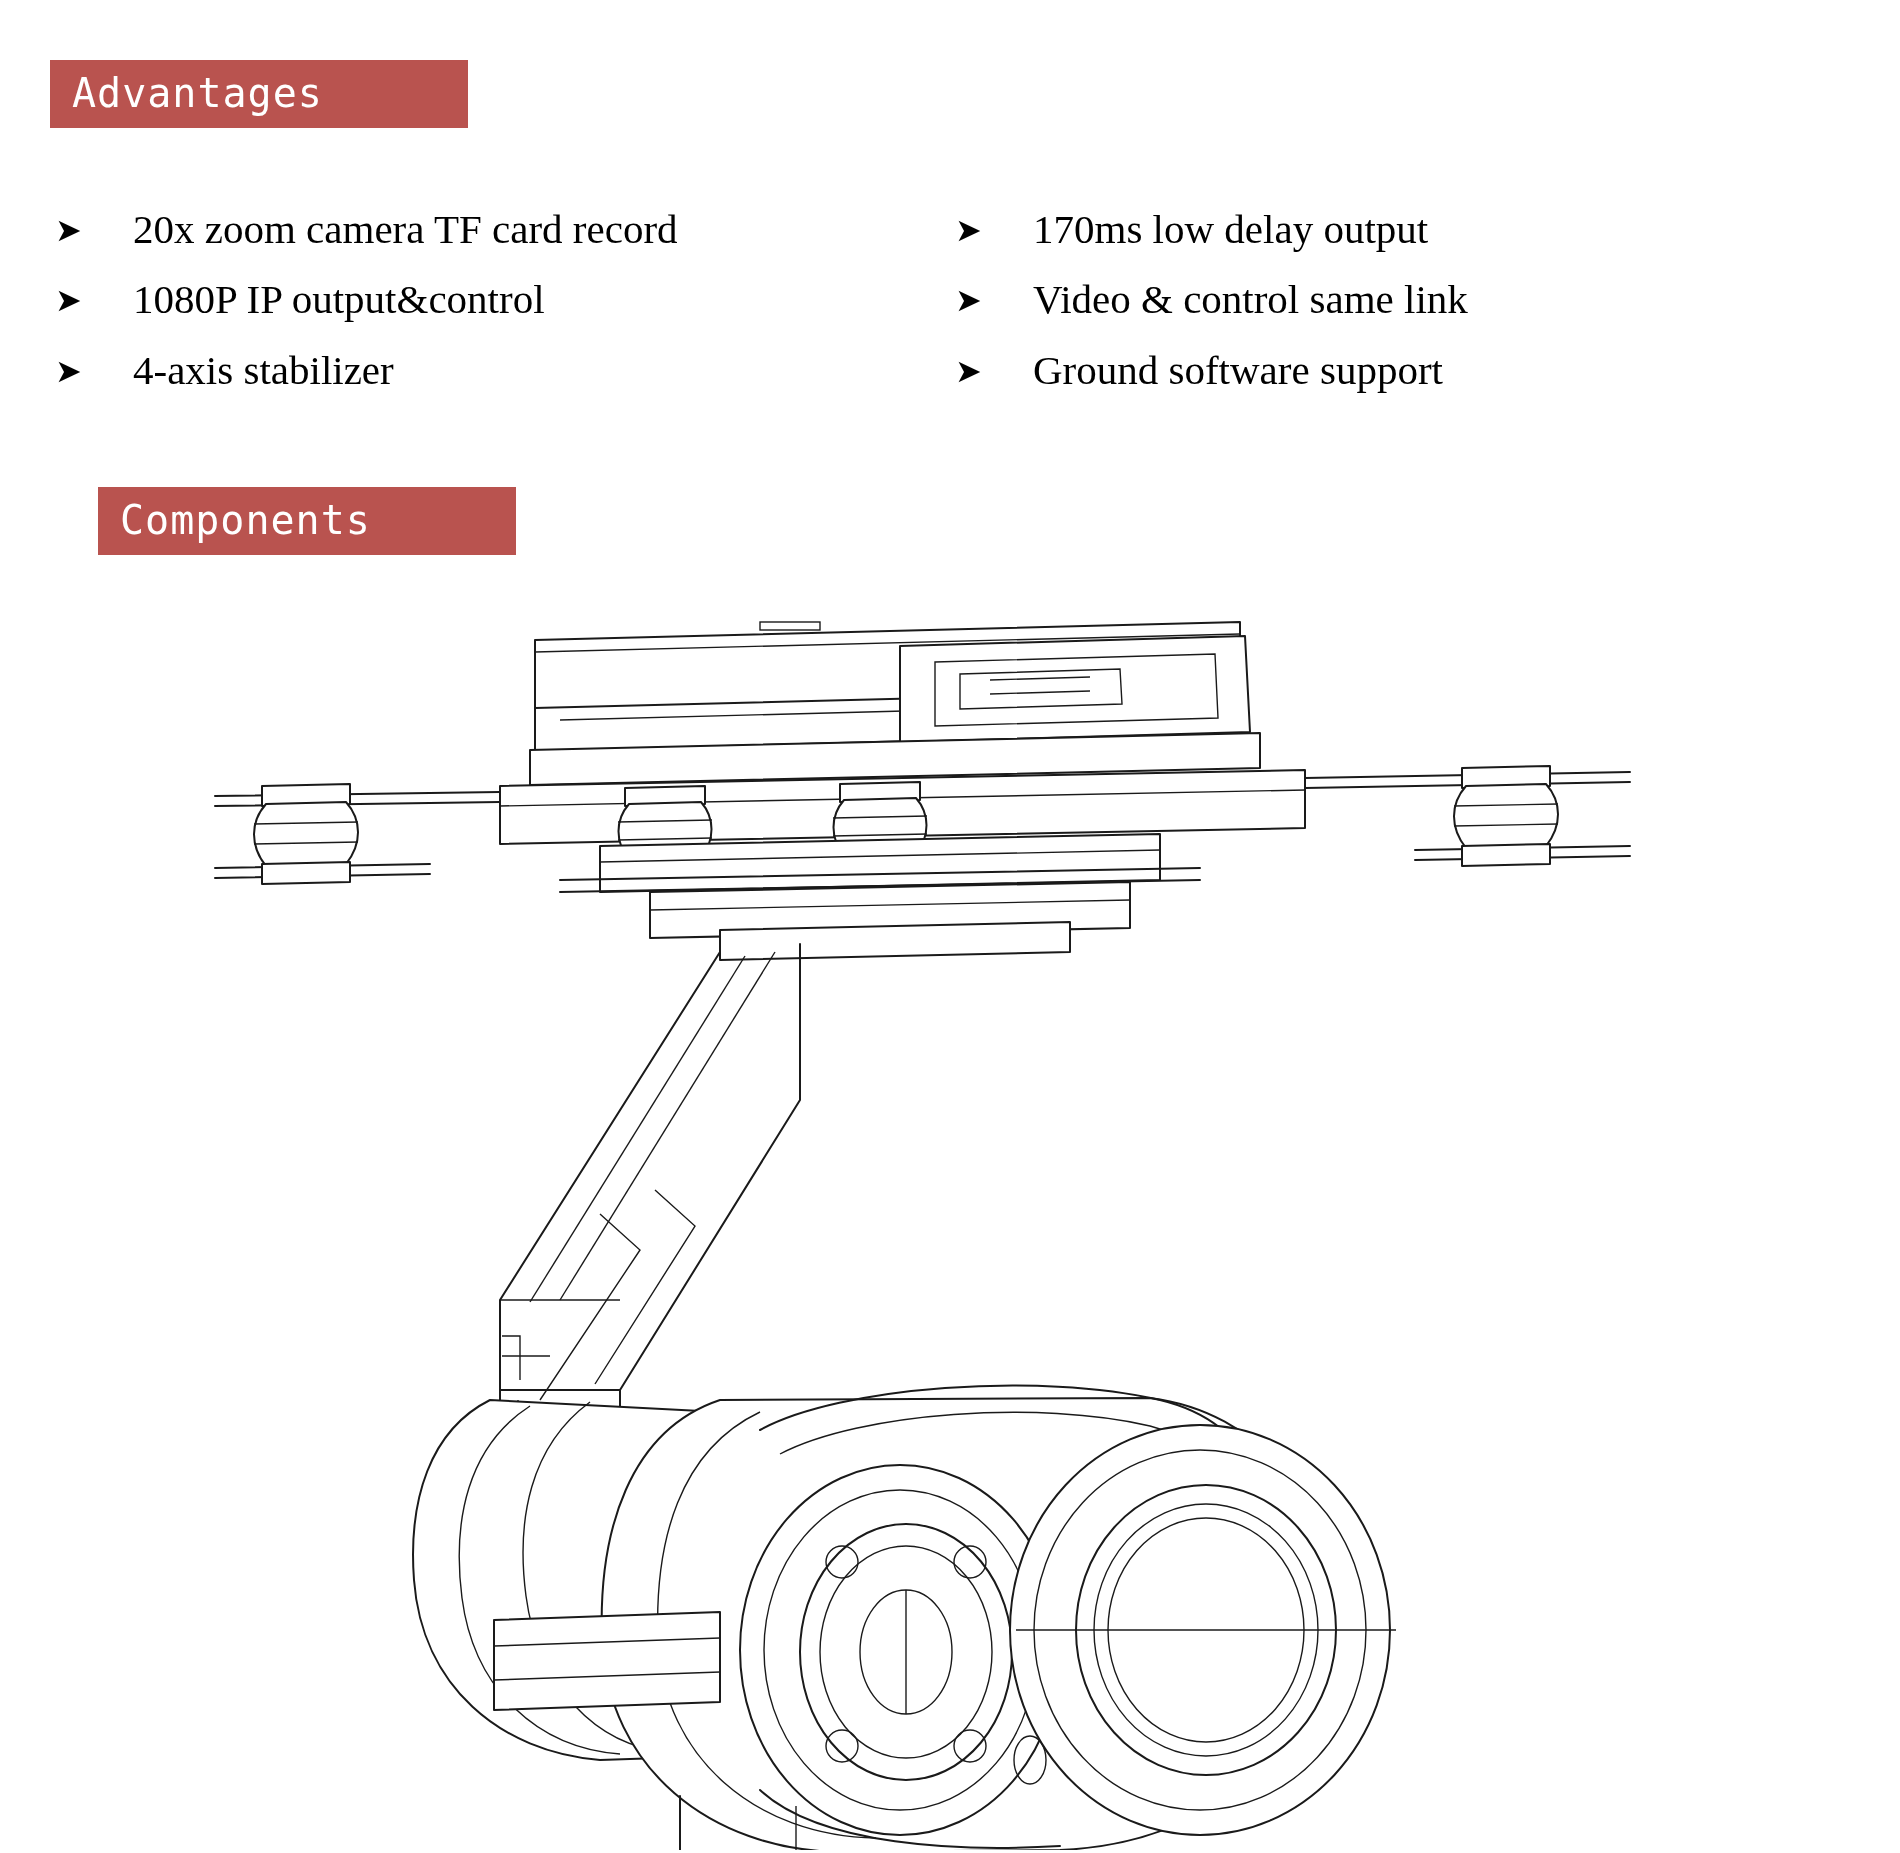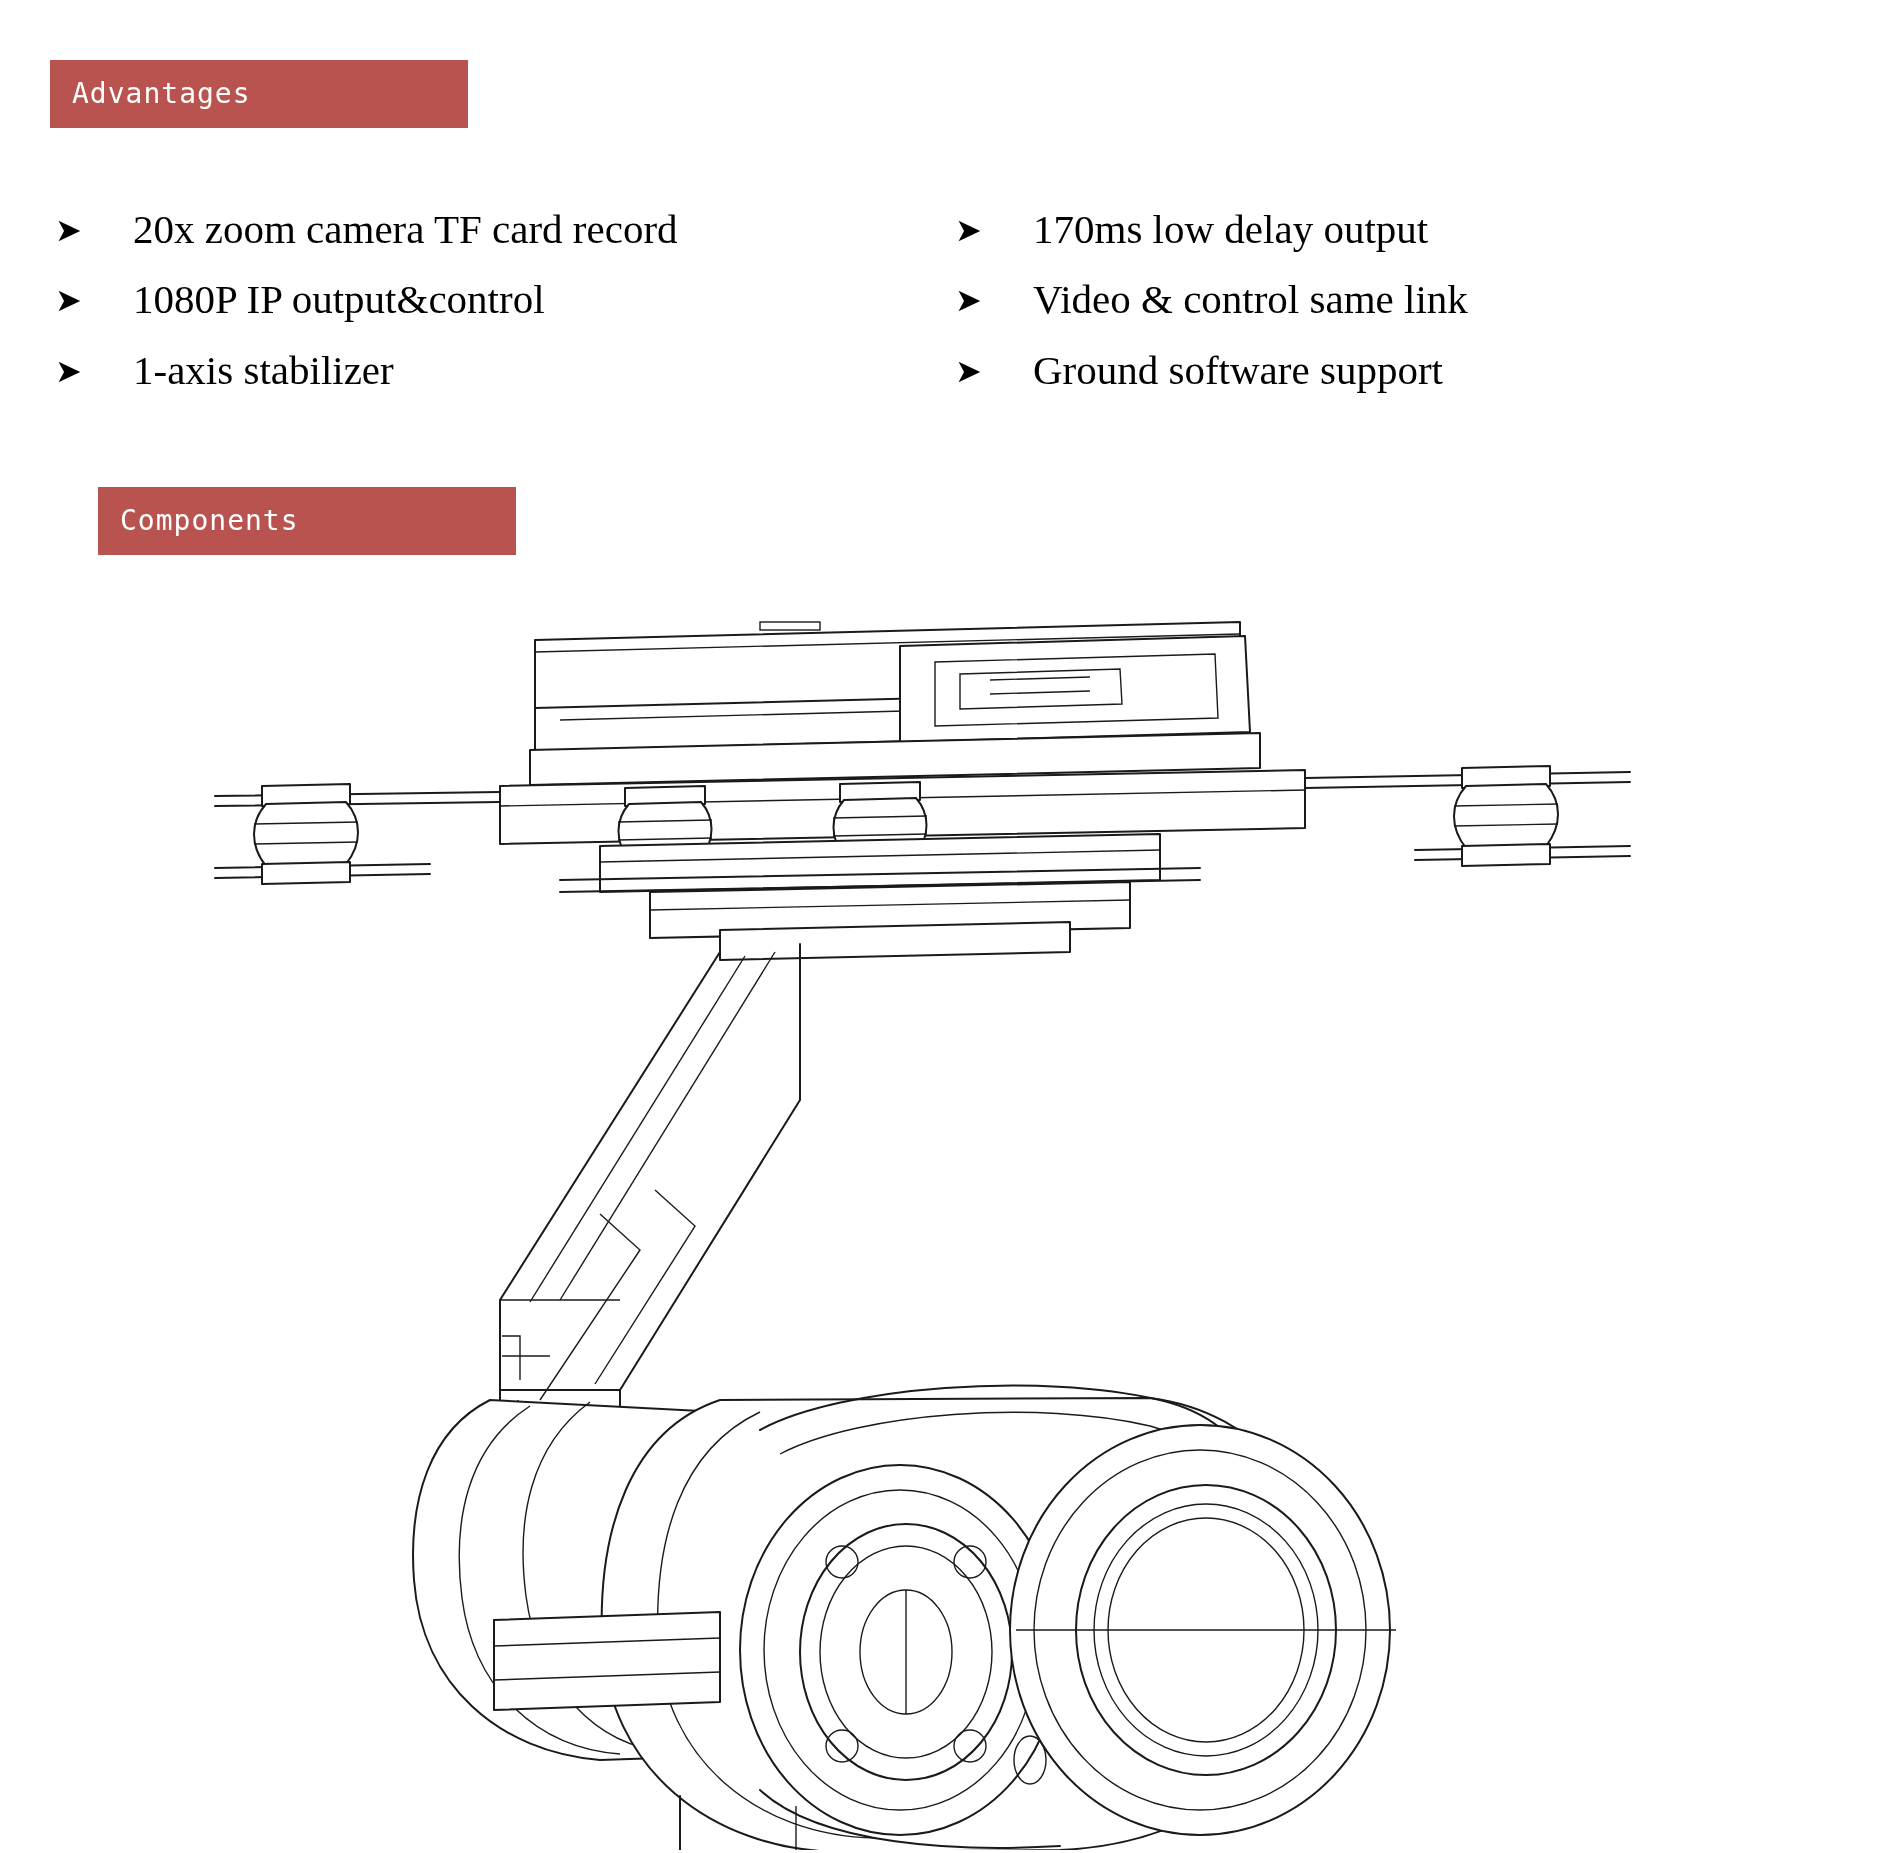--- a/index.html
+++ b/index.html
@@ -15,21 +15,21 @@
     overflow: hidden;
   }
 
   .section-header {
     position: absolute;
     display: flex;
     align-items: center;
     background: #b9534f;
     color: #ffffff;
     font-family: "DejaVu Sans Mono", monospace;
-    font-size: 28px;
+    font-size: 40px;
     letter-spacing: 1px;
     padding: 10px 22px 12px 22px;
     box-sizing: border-box;
   }
 
   #adv-header {
     left: 50px;
     top: 60px;
     width: 418px;
     height: 68px;
@@ -135,21 +135,21 @@
       <span class="bullet-text">20x zoom camera TF card record</span>
     </div>
 
     <div class="bullet-item">
       <span class="bullet-marker">➤</span>
       <span class="bullet-text">1080P IP output&amp;control</span>
     </div>
 
     <div class="bullet-item">
       <span class="bullet-marker">➤</span>
-      <span class="bullet-text">1-axis stabilizer</span>
+      <span class="bullet-text">4-axis stabilizer</span>
     </div>
 
   </div>
 
   <div class="bullet-col col-right">
 
     <div class="bullet-item">
       <span class="bullet-marker">➤</span>
       <span class="bullet-text">170ms low delay output</span>
     </div>

